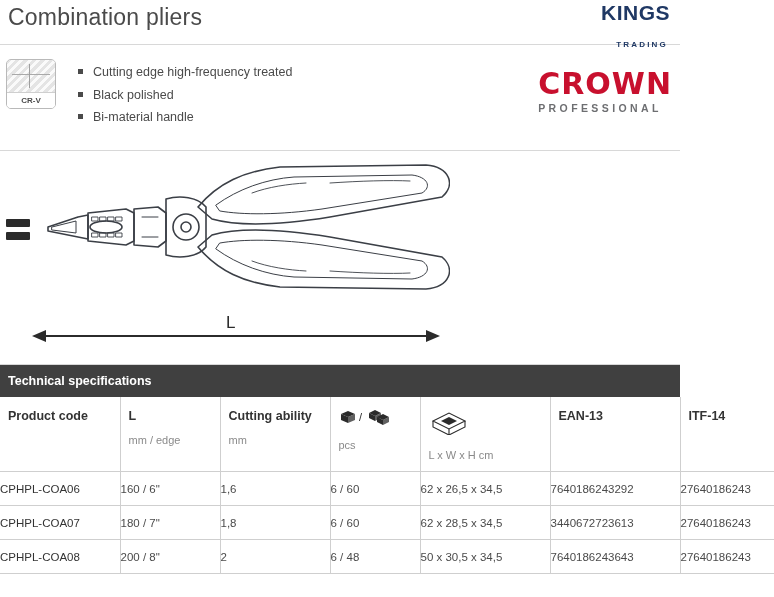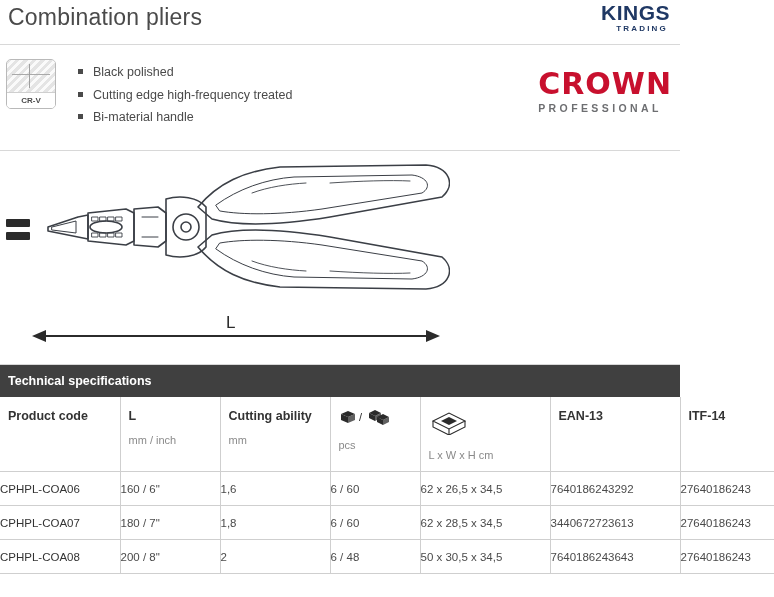--- a/index.html
+++ b/index.html
@@ -46,21 +46,21 @@
     font-size: 21px;
     font-weight: bold;
     color: #1f3864;
     letter-spacing: 0.5px;
   }
   .kings-sub {
     font-size: 8px;
     font-weight: bold;
     color: #1f3864;
     letter-spacing: 2.2px;
-    margin-top: 2px;
+    margin-top: 18px;
     margin-right: 2px;
   }
 
   
   .features-block {
     position: relative;
     height: 105px;
     border-bottom: 1px solid #d8d8d8;
   }
   .crv-badge {
@@ -264,25 +264,25 @@
   </div>
 
   <div class="features-block">
     <div class="crv-badge">
       <div class="crv-art"></div>
       <div class="crv-label">CR-V</div>
     </div>
     <ul class="feature-list">
       <li>
         <span class="bullet"></span>
-        <span>Black polished</span>
+        <span>Cutting edge high-frequency treated</span>
       </li>
       <li>
         <span class="bullet"></span>
-        <span>Cutting edge high-frequency treated</span>
+        <span>Black polished</span>
       </li>
       <li>
         <span class="bullet"></span>
         <span>Bi-material handle</span>
       </li>
     </ul>
     <div class="crown-logo">
       <div class="crown-main">CROWN</div>
       <div class="crown-sub">PROFESSIONAL</div>
     </div>
@@ -345,21 +345,21 @@
       <col style="width:130px">
       <col style="width:94px">
     </colgroup>
     <thead>
       <tr>
         <th>
           <span class="th-main">Product code</span>
         </th>
         <th class="col-sep">
           <span class="th-main">L</span>
-          <span class="th-sub">mm / inch</span>
+          <span class="th-sub">mm / edge</span>
         </th>
         <th class="col-sep">
           <span class="th-main">Cutting ability</span>
           <span class="th-sub">mm</span>
         </th>
         <th class="col-sep">
           <span class="pack-icons">
             <svg width="54" height="16" viewBox="0 0 54 16">
               <g fill="#2b2b2b">
                 <polygon points="2,5 9,2 16,5 9,8"></polygon>

